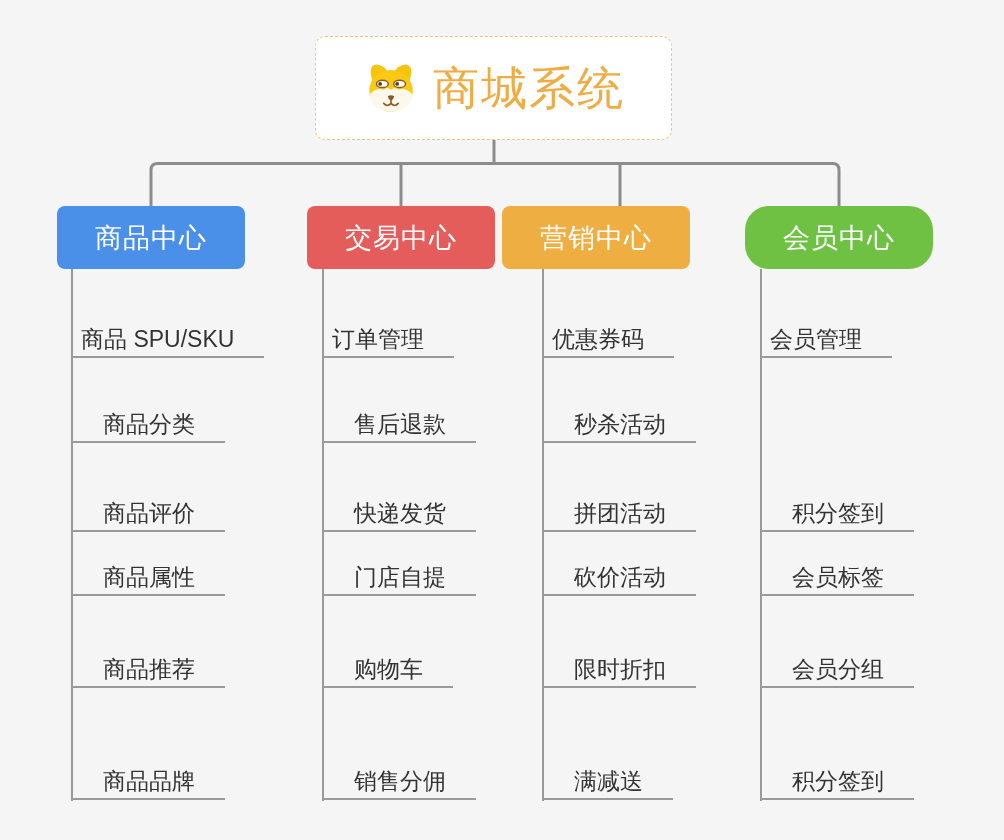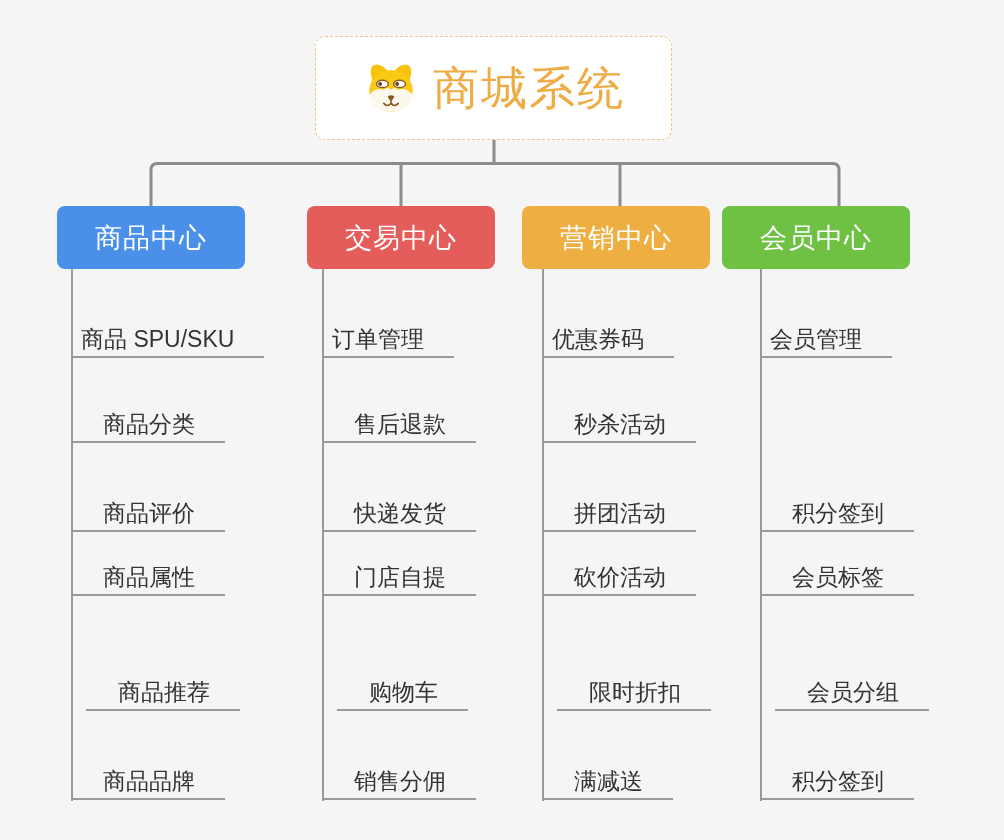--- a/index.html
+++ b/index.html
@@ -32,22 +32,22 @@
   
   .branch-node {
     position: absolute; top: 206px; width: 188px; height: 63px;
     border-radius: 8px;
     display: flex; align-items: center; justify-content: center;
     color: var(--branch-text, #ffffff);
     font-size: 27px; letter-spacing: 1px; white-space: nowrap;
   }
   .branch-0 { left: 57px;  }
   .branch-1 { left: 307px; }
-  .branch-2 { left: 522px; }
-  .branch-3 { left: 722px; }
+  .branch-2 { left: 502px; }
+  .branch-3 { left: 745px; border-radius: 24px; }
 
   
   .rail {
     position: absolute; top: 269px; width: 2px; height: 532px;
     background: var(--leaf-line, #9a9a9a);
   }
   .rail-0 { left: 71px;  }
   .rail-1 { left: 322px; }
   .rail-2 { left: 542px; }
   .rail-3 { left: 760px; }
@@ -62,21 +62,21 @@
     font-size: 23px; line-height: 1.1; white-space: nowrap;
   }
   .col-0 { left: 71px;  }
   .col-1 { left: 322px; }
   .col-2 { left: 542px; }
   .col-3 { left: 760px; }
   .row-0 { top: 314px; padding-left: 10px; }
   .row-1 { top: 399px; }
   .row-2 { top: 488px; }
   .row-3 { top: 552px; }
-  .row-4 { top: 667px; margin-left: 15px; }
+  .row-4 { top: 644px; }
   .row-5 { top: 756px; }
 </style>
 </head>
 <body>
 
 <div id="canvas">
 
   <svg id="connectors" width="1004" height="840">
     <path d="M494 139 L494 163.5"></path>
     <path d="M151 207 L151 170 Q151 163.5 157.5 163.5 L832.5 163.5 Q839 163.5 839 170 L839 207"></path>

